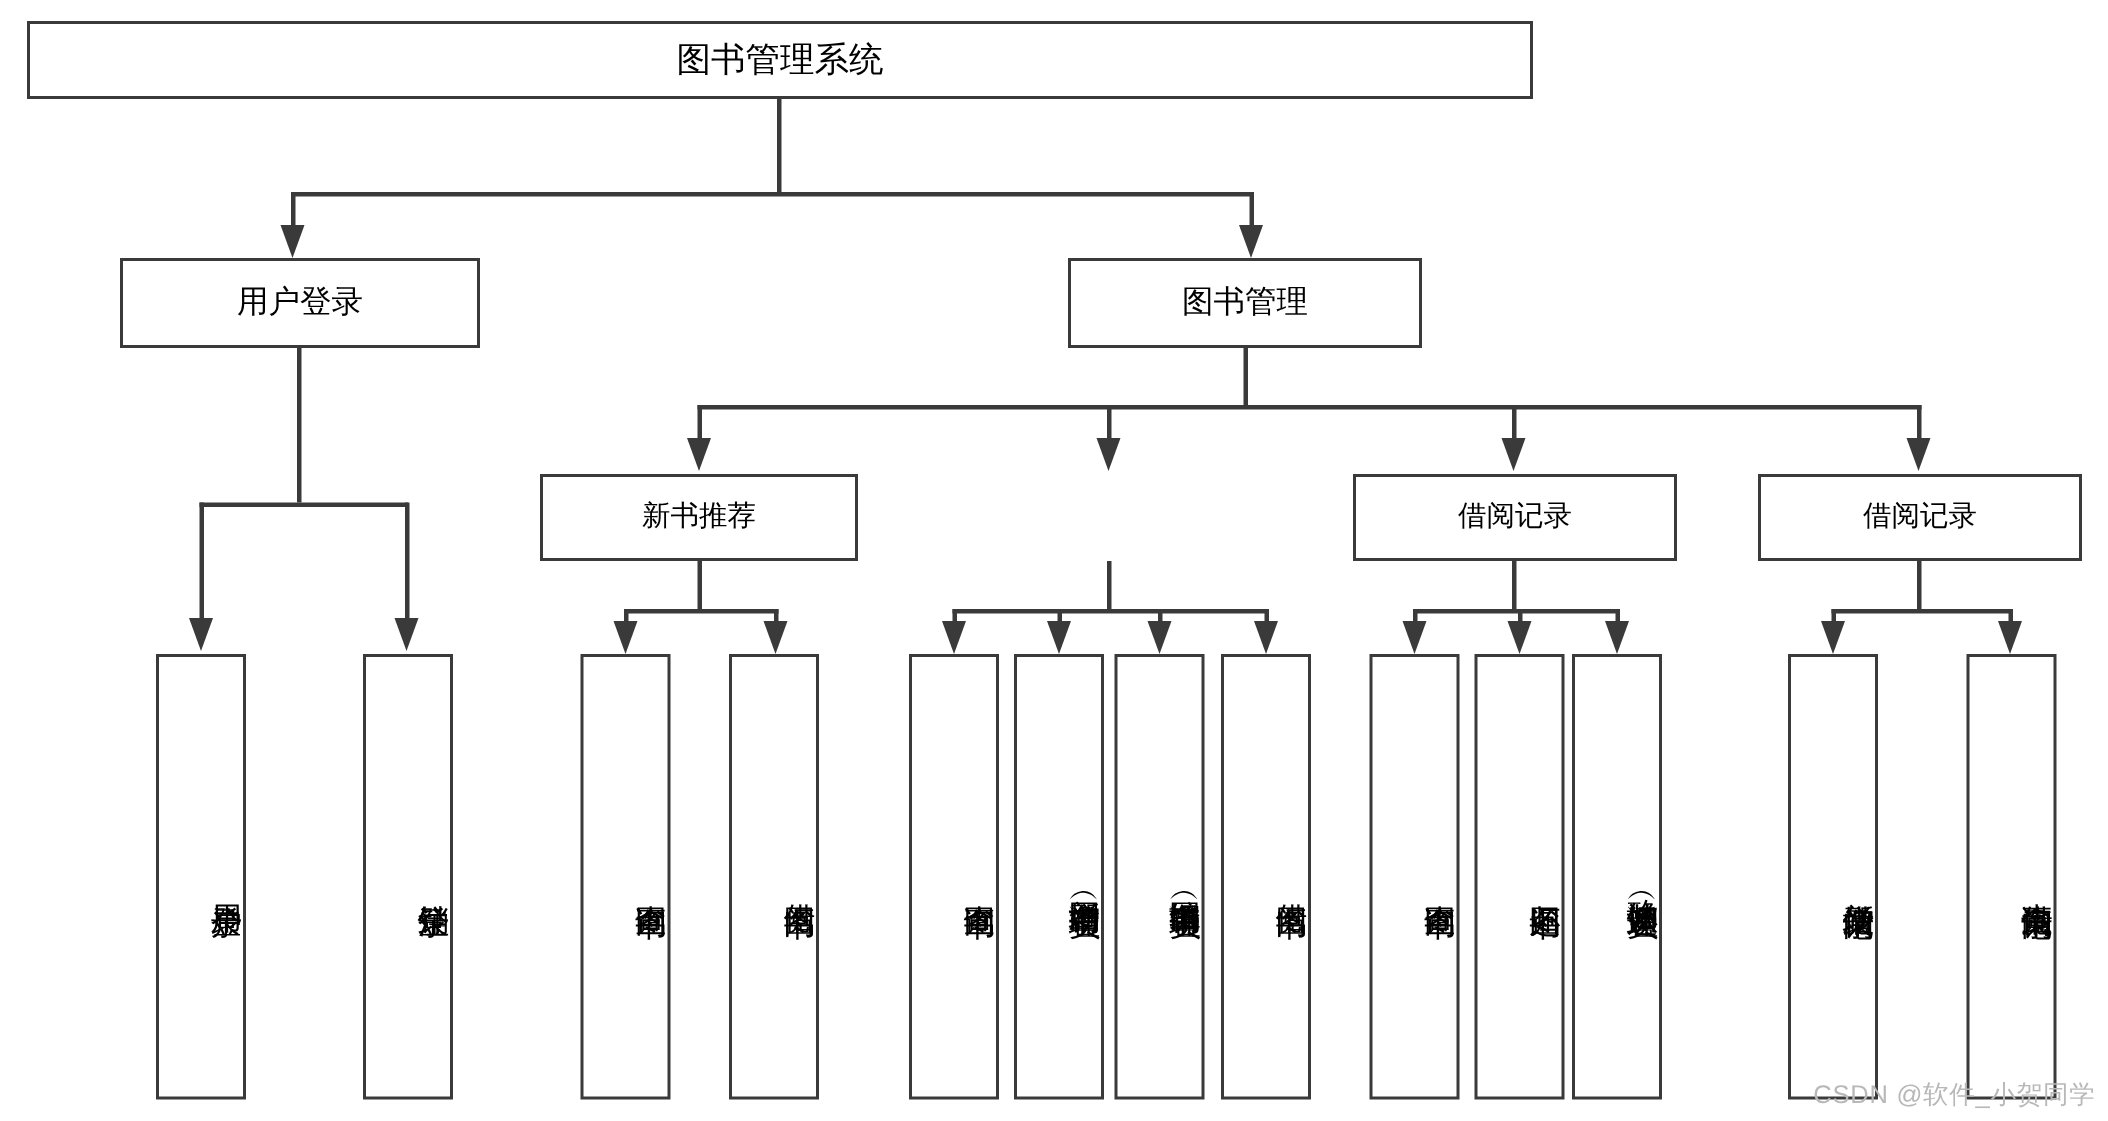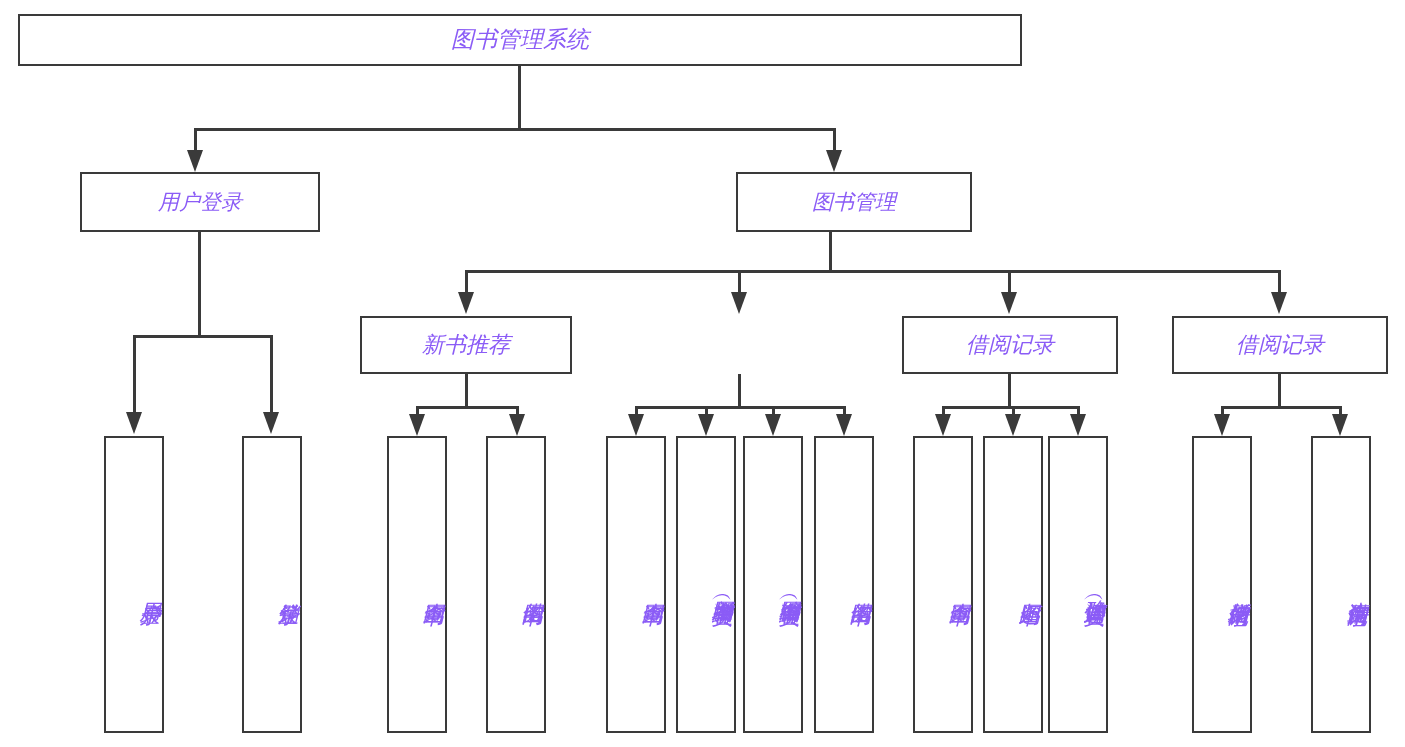--- a/index.html
+++ b/index.html
@@ -18,32 +18,31 @@
     overflow: hidden;
   }
   .node {
     position: absolute;
     box-sizing: border-box;
     border: 2px solid #3a3a3a;
     background: #ffffff;
     display: flex;
     align-items: center;
     justify-content: center;
-    color: #8b5cf6;
+    color: #000000;
     line-height: 1.12;
-    font-style: italic;
   }
   .node.root {
     font-size: 23px;
   }
   .node.lvl2 {
     font-size: 21px;
   }
   .node.lvl3 {
-    font-size: 22px;
+    font-size: 19px;
   }
   .node.leaf {
     font-size: 21px;
     writing-mode: vertical-rl;
     text-orientation: upright;
     letter-spacing: 1px;
     padding-top: 6px;
     align-items: flex-start;
     justify-content: center;
   }
@@ -91,21 +90,21 @@
 
   <div class="conn v" style="left:194px; top:128px; height:24px;"></div>
   <div class="arrow" style="left:187px; top:150px;"></div>
 
   <div class="conn v" style="left:833px; top:128px; height:24px;"></div>
   <div class="arrow" style="left:826px; top:150px;"></div>
 
   <div class="node lvl2" style="left:80px; top:172px; width:240px; height:60px;">
     <span class="lbl">用户登录</span>
   </div>
-  <div class="node lvl2" style="left:712px; top:172px; width:236px; height:60px;margin-left:24px;">
+  <div class="node lvl2" style="left:712px; top:172px; width:236px; height:60px;">
     <span class="lbl">图书管理</span>
   </div>
 
   <div class="conn v" style="left:829px; top:232px; height:38px;"></div>
   <div class="conn h" style="left:465px; top:270px; width:816px;"></div>
   <div class="conn v" style="left:465px; top:270px; height:24px;"></div>
   <div class="arrow" style="left:458px; top:292px;"></div>
   <div class="conn v" style="left:738px; top:270px; height:24px;"></div>
   <div class="arrow" style="left:731px; top:292px;"></div>
   <div class="conn v" style="left:1008px; top:270px; height:24px;"></div>
@@ -201,14 +200,15 @@
     <span class="lbl">确认归还（管理员）</span>
   </div>
 
   <div class="node leaf" style="left:1192px; top:436px; width:60px; height:297px;">
     <span class="lbl">新增借阅记录</span>
   </div>
   <div class="node leaf" style="left:1311px; top:436px; width:60px; height:297px;">
     <span class="lbl">查询借阅记录</span>
   </div>
 
+  <div id="watermark">CSDN @软件_小贺同学</div>
 
 </div>
 
 </body></html>

